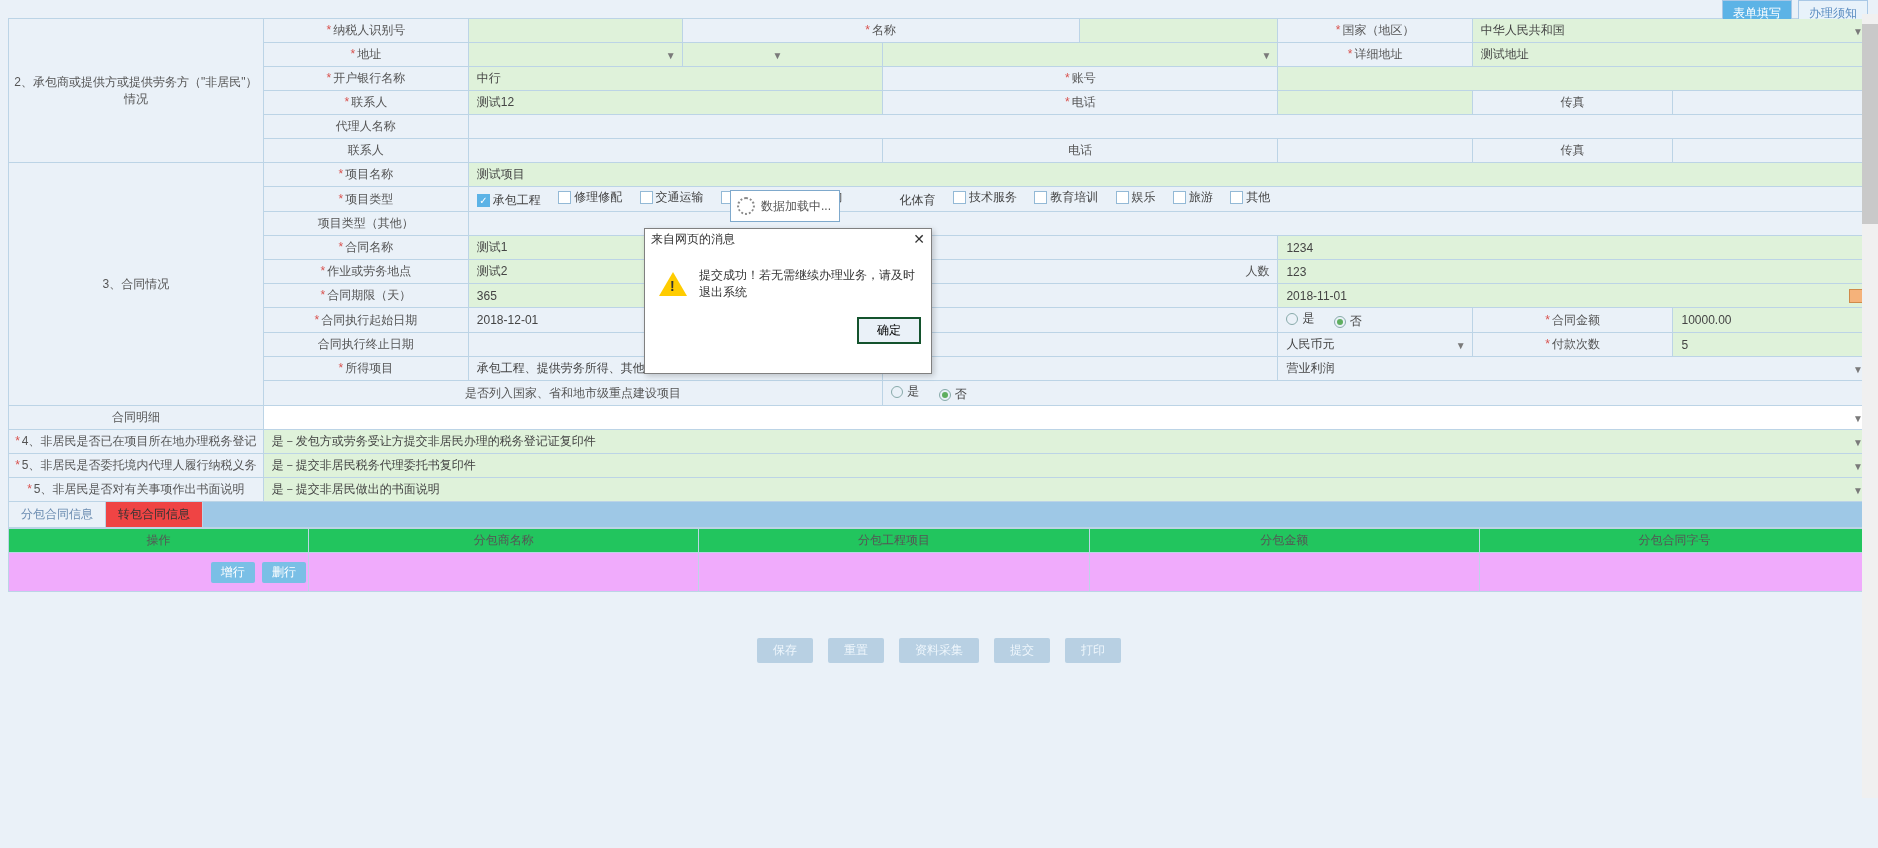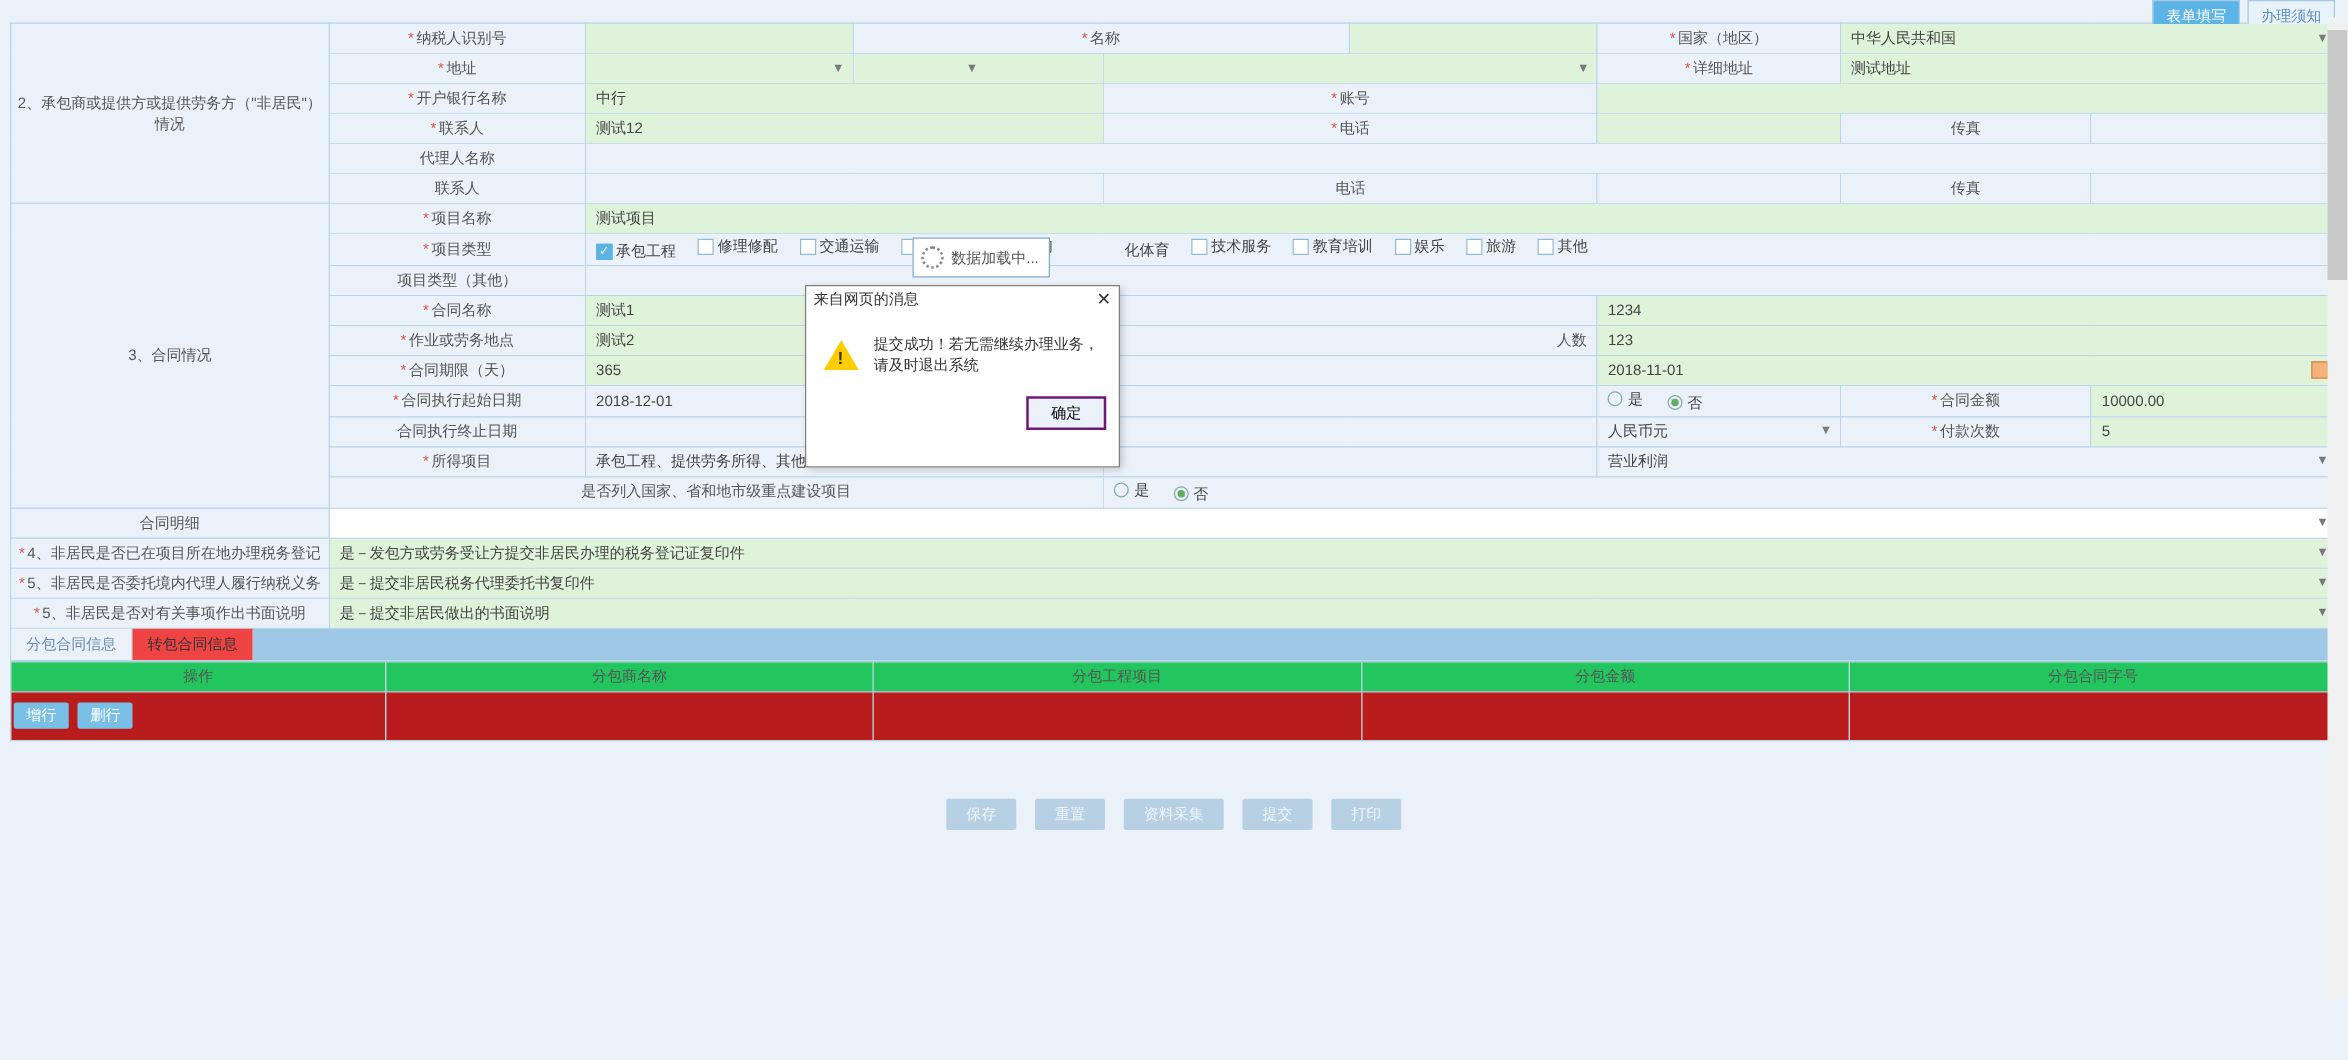--- a/index.html
+++ b/index.html
@@ -25,41 +25,41 @@
 .rad { display: inline-flex; align-items: center; margin-right: 16px; }
 .rad .c { width: 12px; height: 12px; border: 1px solid #8aa; border-radius: 50%; margin-right: 4px; display: inline-flex; align-items: center; justify-content: center; }
 .rad .c.on::after { content: ""; width: 6px; height: 6px; background: #5fae5f; border-radius: 50%; }
 .cal-icon { position: absolute; right: 6px; top: 50%; transform: translateY(-50%); width: 14px; height: 14px; background: #f5b27a; border: 1px solid #d08a4a; }
 .detail-area { background: #fff; height: 60px; }
 .tabs { display: flex; border: 1px solid #bcd4e6; border-top: none; }
 .tabs .tab { padding: 4px 12px; background: #eaf1f8; color: #6a8bb0; border-right: 1px solid #bcd4e6; }
 .tabs .tab.active { background: #ef4444; color: #333; }
 table.sub { width: 100%; border-collapse: collapse; table-layout: fixed; }
 table.sub th { border: 1px solid #bcd4e6; background: #22c55e; height: 24px; font-weight: normal; color: #555; }
-table.sub td { border: 1px solid #bcd4e6; background: #b91c1c; height: 39px; text-align: left; }
+table.sub td { border: 1px solid #bcd4e6; background: #f0abfc; height: 39px; text-align: right; }
 .mini-btn { display: inline-block; padding: 2px 10px; background: #7abfe6; color: #fff; font-size: 12px; margin: 0 2px; border-radius: 2px; }
 .footer-gap { height: 40px; }
 .bottom-btns { text-align: center; padding: 6px 0 12px; font-family: Liberation Serif, serif; }
 .bottom-btn { display: inline-block; padding: 4px 16px; background: #b8d0e3; color: #eef6fc; margin: 0 6px; border-radius: 2px; font-size: 12px; }
 .scroll { position: absolute; right: 0; top: 14px; width: 16px; bottom: 50px; background: #f0f0f0; }
 .scroll .thumb { width: 16px; height: 200px; background: #c9c9c9; margin-top: 10px; }
 
 
 .overlay { position: absolute; inset: 0; }
 .loading-box { position: absolute; left: 730px; top: 190px; width: 110px; height: 32px; background: #fff; border: 1px solid #7fa9cc; display: flex; align-items: center; padding: 0 6px; font-size: 12px; color: #555; }
 .spinner { width: 18px; height: 18px; border: 2px dotted #888; border-radius: 50%; margin-right: 6px; }
-.msgbox { position: absolute; left: 644px; top: 228px; width: 252px; height: 146px; background: #fff; border: 1px solid #808080; box-shadow: 2px 2px 6px rgba(0,0,0,0.2); }
+.msgbox { position: absolute; left: 644px; top: 228px; width: 288px; height: 146px; background: #fff; border: 1px solid #808080; box-shadow: 2px 2px 6px rgba(0,0,0,0.2); }
 .msgbox .title { height: 20px; display: flex; justify-content: space-between; align-items: center; padding: 0 6px; font-size: 12px; }
 .msgbox .close { font-size: 14px; cursor: pointer; }
 .msgbox .body { display: flex; align-items: center; padding: 18px 14px 10px; }
 .warn-icon { width: 0; height: 0; border-left: 14px solid transparent; border-right: 14px solid transparent; border-bottom: 24px solid #ffcc00; position: relative; margin-right: 12px; }
 .warn-icon::after { content: "!"; position: absolute; left: -3px; top: 6px; font-size: 14px; font-weight: bold; color: #333; }
 .msgbox .msg { font-size: 12px; color: #333; line-height: 1.4; }
 .msgbox .btns { text-align: right; padding: 6px 10px 10px; }
-.msgbox .ok { padding: 3px 18px; border: 2px solid #701a75; background: #eaf1f8; font-size: 12px; }
+.msgbox .ok { padding: 3px 18px; border: 2px solid #14532d; background: #eaf1f8; font-size: 12px; }
 .dim { position: absolute; inset: 0; background: rgba(255,255,255,0.0); }
 </style>
 </head>
 <body>
 <div class="page">
 
 <div class="top-bar">
   <div class="top-right">
     <div class="top-btn">表单填写</div>
     <div class="top-btn alt">办理须知</div>

